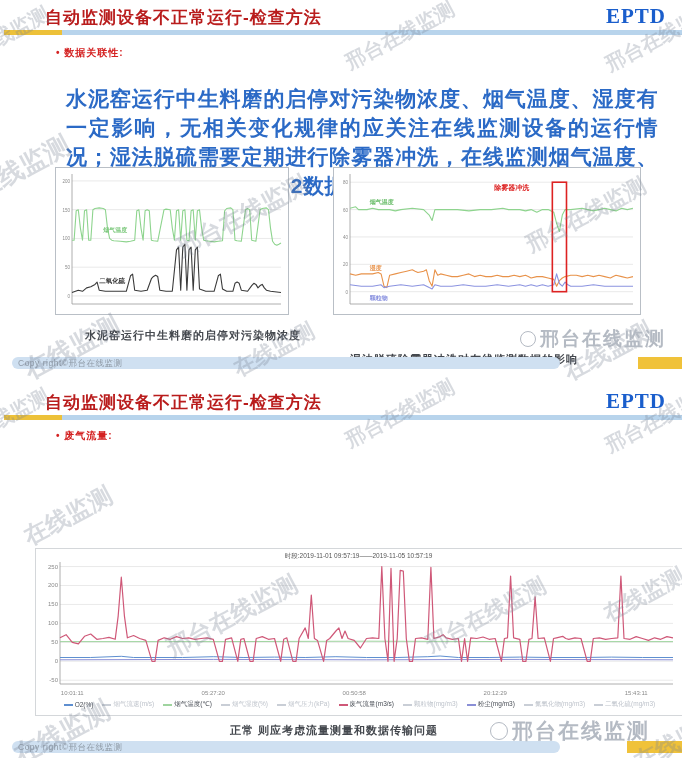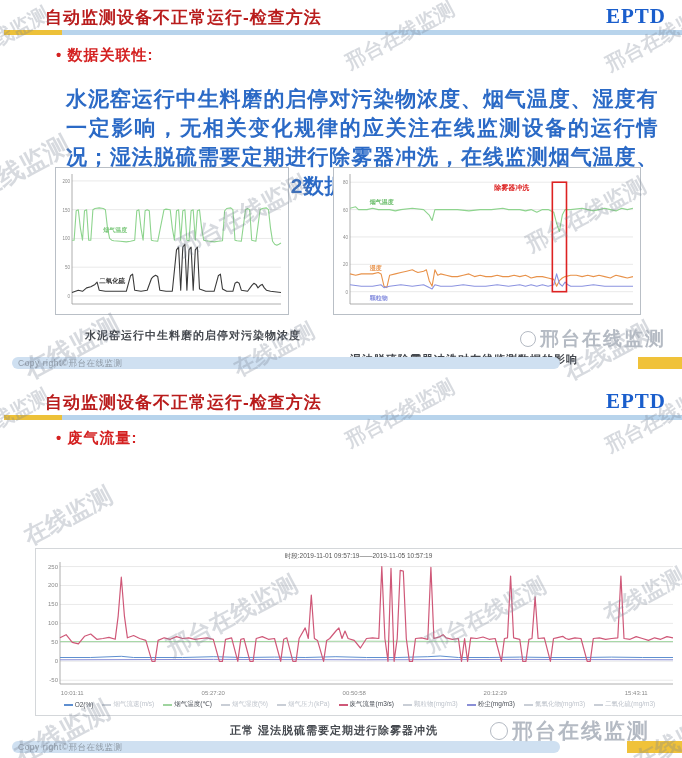--- a/index.html
+++ b/index.html
@@ -7,21 +7,21 @@
           font-family:"Liberation Sans","DejaVu Sans",sans-serif;}
   .slide{position:absolute;left:0;width:682px;background:#fff;}
   
   .hdr-title{position:absolute;left:30px;top:6px;font-size:17px;font-weight:bold;color:#b91c1c;letter-spacing:1px;margin-left:15px;}
   .hdr-logo{position:absolute;right:16px;top:4px;font-family:"Liberation Serif","DejaVu Serif",serif;
             font-size:21px;font-weight:bold;color:#1a5ecc;letter-spacing:1px;}
   .rule{position:absolute;height:5px;}
   .rule-gold{left:4px;width:58px;background:#edc139;}
   .rule-blue{left:62px;right:0;background:#b8d4ec;}
   
-  .bullet{position:absolute;font-size:15px;font-weight:bold;color:#d42121;letter-spacing:1px;}
+  .bullet{position:absolute;font-size:10px;font-weight:bold;color:#d42121;letter-spacing:1px;}
   .body-txt{position:absolute;left:54px;width:592px;font-size:21px;font-weight:bold;color:#2b6ac6;
             line-height:29px;text-align:justify;letter-spacing:0.5px;margin:12px;}
   
   .chart-box{position:absolute;background:#fff;border:1px solid #b9bfc6;}
   .cap{position:absolute;font-size:11px;font-weight:bold;color:#44484e;letter-spacing:1px;white-space:nowrap;}
   
   .foot{position:absolute;left:12px;width:548px;height:12px;background:#cfe0f1;border-radius:6px;}
   .foot .copy{position:absolute;left:6px;top:1px;font-size:8.5px;color:#8f9aa6;letter-spacing:0.5px;}
   .foot .gold{position:absolute;top:0;height:12px;background:#f0c23a;}
   
@@ -211,21 +211,21 @@
             <span class="dash" style="background: rgb(201, 206, 214);"></span>
             <span style="color: rgb(191, 196, 204);">氮氧化物(mg/m3)</span>
           </span>
           <span class="it">
             <span class="dash" style="background: rgb(201, 206, 214);"></span>
             <span style="color: rgb(191, 196, 204);">二氧化硫(mg/m3)</span>
           </span>
         </div>
     </div>
 
-    <div class="cap" style="left:230px;top:338px;">正常 湿法脱硫需要定期进行除雾器冲洗</div>
+    <div class="cap" style="left:230px;top:338px;">正常 则应考虑流量测量和数据传输问题</div>
 
     <div class="brand" style="left:490px;top:332px;font-size:21px;letter-spacing:2px;">
       <span class="ring" style="width:16px;height:16px;"></span>
       <span>邢台在线监测</span>
     </div>
 
     <div class="foot" style="top:356px;">
       <span class="copy">Copy right©邢台在线监测</span>
       <span class="gold" style="left:615px;width:67px;"></span>
     </div>

